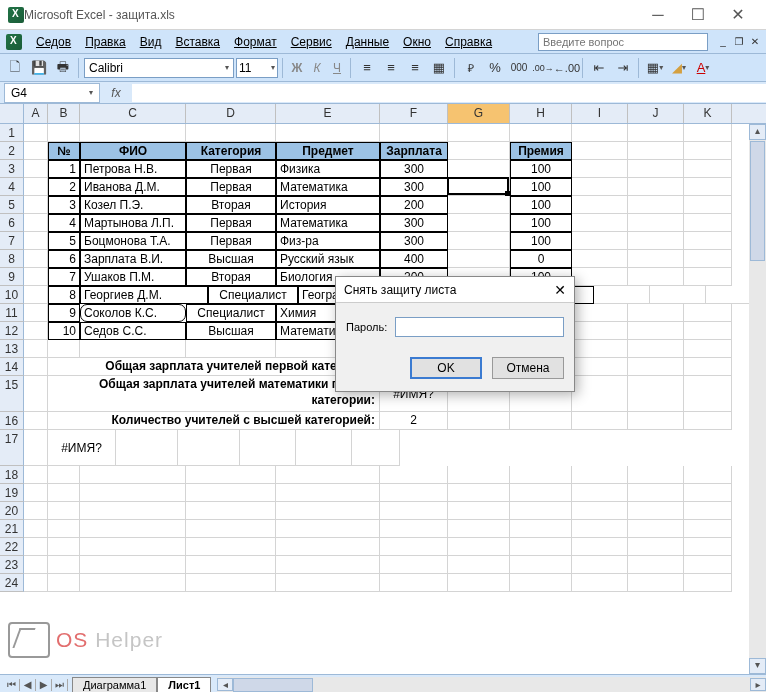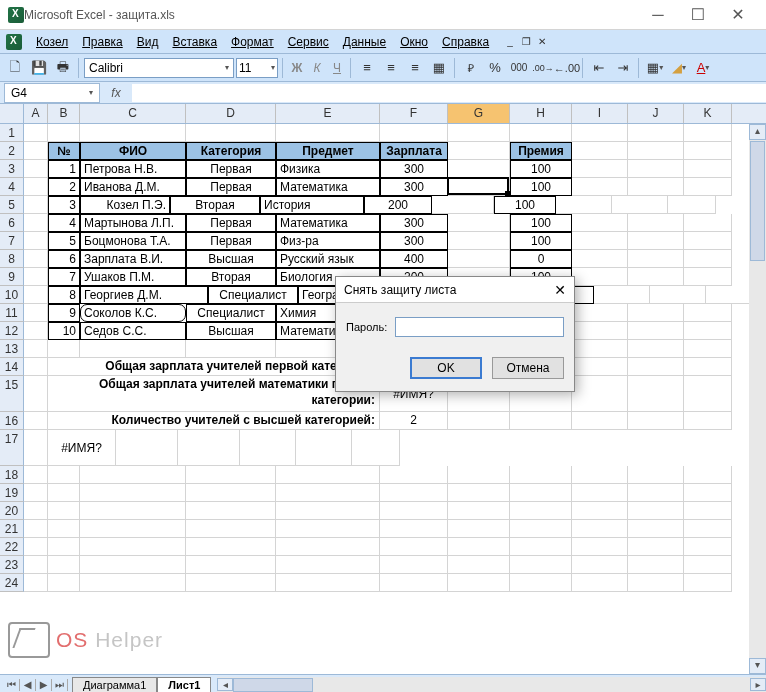--- a/index.html
+++ b/index.html
@@ -104,29 +104,30 @@
   <span class="title">Microsoft Excel - защита.xls</span>
   <div class="winbtn">─</div>
   <div class="winbtn">☐</div>
   <div class="winbtn">✕</div>
 </div>
 
 <div class="menubar">
   <span class="app-icon">
       <span class="excel-icon"></span>
     </span>
-  <span class="menu-item"><u>Козел</u></span>
+  <span class="menu-item"><u>Седов</u></span>
   <span class="menu-item"><u>Правка</u></span>
   <span class="menu-item"><u>Вид</u></span>
   <span class="menu-item"><u>Вставка</u></span>
   <span class="menu-item"><u>Формат</u></span>
   <span class="menu-item"><u>Сервис</u></span>
   <span class="menu-item"><u>Данные</u></span>
   <span class="menu-item"><u>Окно</u></span>
   <span class="menu-item"><u>Справка</u></span>
+  <input class="qbox" placeholder="Введите вопрос" style="">
   <div class="win-close">
     <span>_</span>
     <span>❐</span>
     <span>✕</span>
   </div>
 </div>
 
 <div class="toolbar">
   <div class="tb-btn">🗋</div>
   <div class="tb-btn">💾</div>
@@ -268,21 +269,21 @@
           <div class="cell cwF td c" id="cF4" style="width: 68px;">300</div>
           <div class="cell cwG" id="cG4" style="width: 62px;"></div>
           <div class="cell cwH td c" id="cH4" style="width: 62px;">100</div>
           <div class="cell cwI" id="cI4" style="width: 56px;"></div>
           <div class="cell cwJ" id="cJ4" style="width: 56px;"></div>
           <div class="cell cwK" id="cK4" style="width: 48px;"></div>
         </div>
         <div class="gridrow" id="r5">
           <div class="cell cwA" id="cA5" style="width: 24px;"></div>
           <div class="cell cwB td r" id="cB5" style="width: 32px;">3</div>
-          <div class="cell cwC td" id="cC5" style="width: 90px; text-align: right;">Козел П.Э.</div>
+          <div class="cell cwC td" id="cC5" style="width: 106px;">Козел П.Э.</div>
           <div class="cell cwD td c" id="cD5" style="width: 90px;">Вторая</div>
           <div class="cell cwE td" id="cE5" style="width: 104px;">История</div>
           <div class="cell cwF td c" id="cF5" style="width: 68px;">200</div>
           <div class="cell cwG" id="cG5" style="width: 62px;"></div>
           <div class="cell cwH td c" id="cH5" style="width: 62px;">100</div>
           <div class="cell cwI" id="cI5" style="width: 56px;"></div>
           <div class="cell cwJ" id="cJ5" style="width: 56px;"></div>
           <div class="cell cwK" id="cK5" style="width: 48px;"></div>
         </div>
         <div class="gridrow" id="r6">

